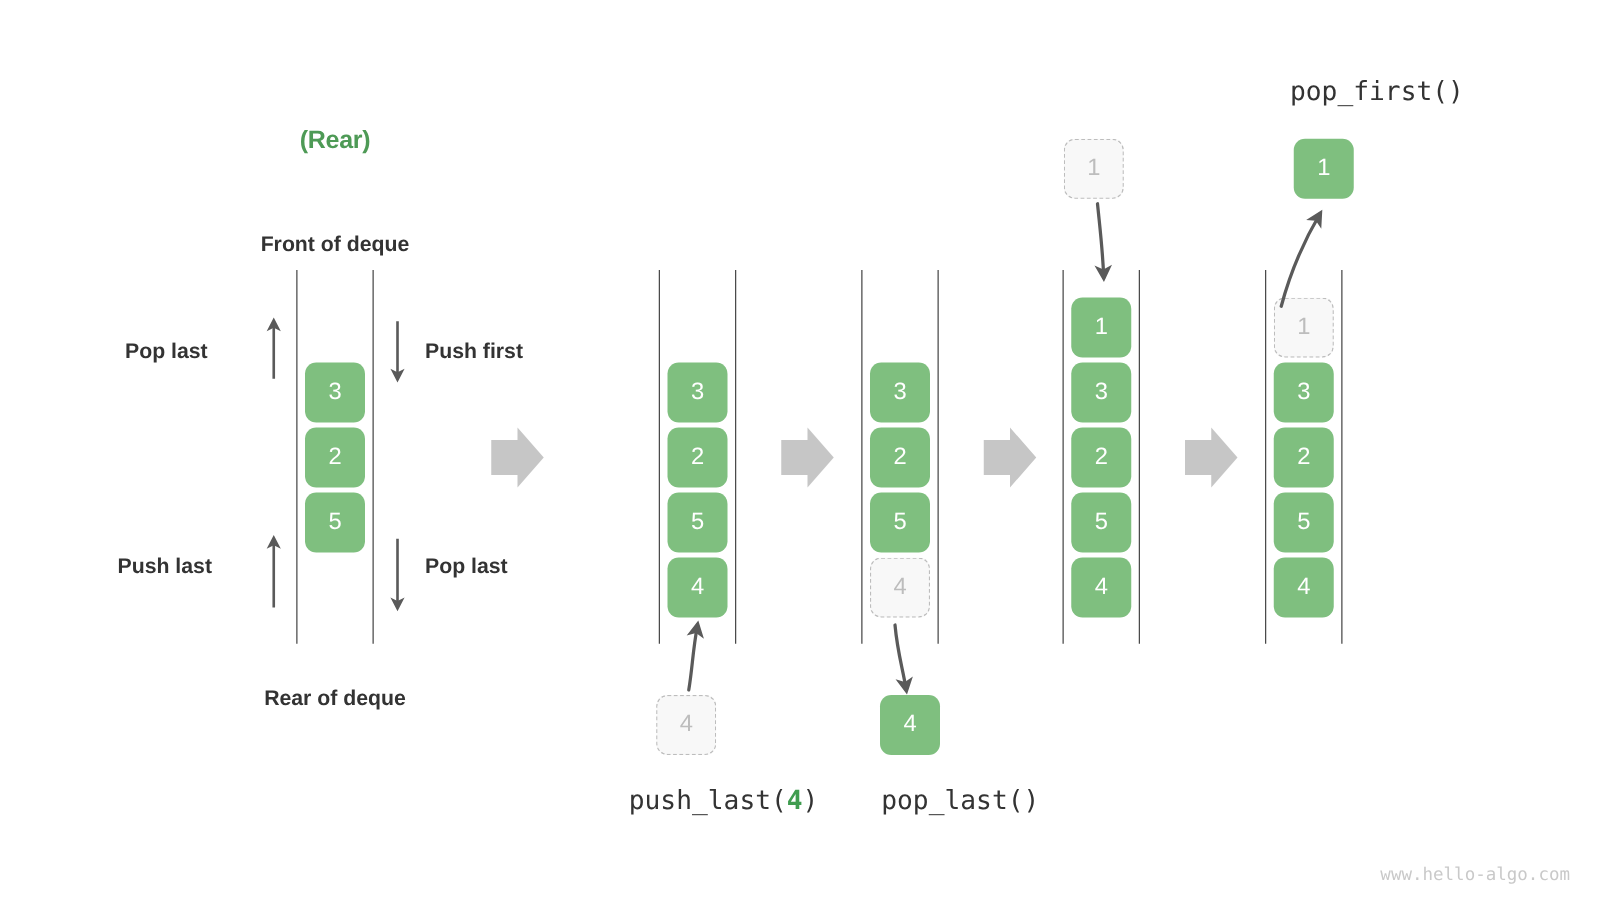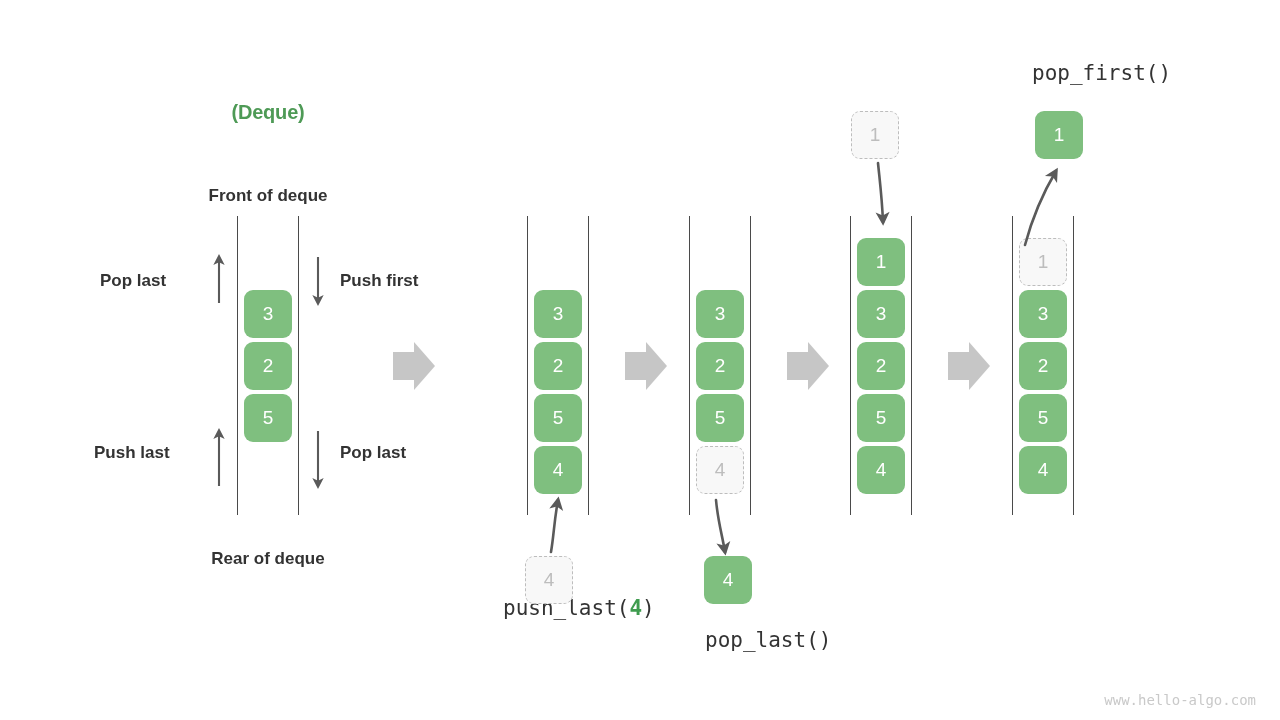--- a/index.html
+++ b/index.html
@@ -90,31 +90,31 @@
   }
 
   
   svg.ov{position:absolute;left:0;top:0;width:1280px;height:720px;overflow:visible;}
 </style>
 </head>
 <body>
 
 <div class="stage">
 
-  <div class="title l2">(Deque)</div>
+  <div class="title l2">(Rear)</div>
 
   <div class="hdr" style="left:68px;top:166px;width:400px;margin-top:20px;">Front of deque</div>
   <div class="hdr" style="left:68px;top:549px;width:400px;">Rear of deque</div>
 
   <div class="sidelbl" style="left:100px;top:271px;">Pop last</div>
   <div class="sidelbl" style="left:340px;top:271px;">Push first</div>
   <div class="sidelbl" style="left:94px;top:443px;">Push last</div>
   <div class="sidelbl" style="left:340px;top:443px;">Pop last</div>
 
-  <div class="code" style="left:503px;top:596px;"><span>push_last(</span><span class="arg">4</span><span>)</span></div>
+  <div class="code" style="left:503px;top:628px;"><span>push_last(</span><span class="arg">4</span><span>)</span></div>
 
   <div class="code" style="left:705px;top:628px;"><span>pop_last(</span><span class="arg"></span><span>)</span></div>
 
 
   <div class="code" style="left:1032px;top:61px;"><span>pop_first(</span><span class="arg"></span><span>)</span></div>
 
   <div class="deque" style="left:237px;top:216px;width:62px;height:299px;">
     <div class="rail left"></div>
     <div class="rail right"></div>
     <div class="cell solid" style="left:7px;top:74px;">3</div>

